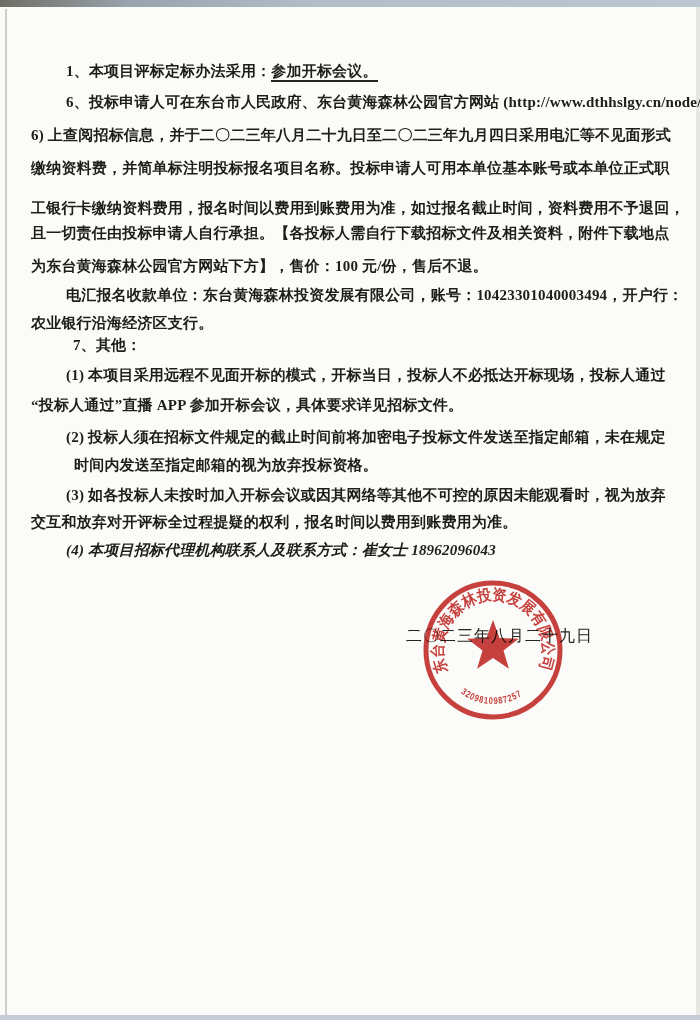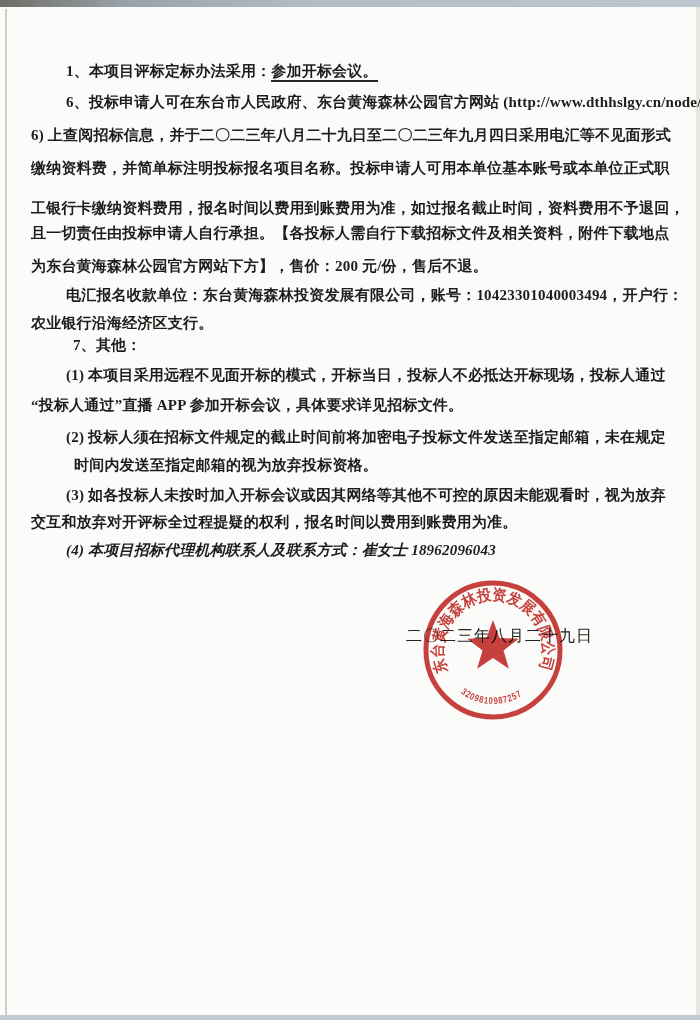--- a/index.html
+++ b/index.html
@@ -40,21 +40,21 @@
 <div class="scan-left"></div>
 <div class="scan-right"></div>
 
 <div class="line" style="top:62px;left:66px;"><span>1、本项目评标定标办法采用：</span><span class="u">参加开标会议。</span></div>
 
 <div class="line" style="top:93px;left:66px;">6、投标申请人可在东台市人民政府、东台黄海森林公园官方网站 (http://www.dthhslgy.cn/node/3</div>
 <div class="line" style="top:126px;left:31px;">6) 上查阅招标信息，并于二〇二三年八月二十九日至二〇二三年九月四日采用电汇等不见面形式</div>
 <div class="line" style="top:159px;left:31px;">缴纳资料费，并简单标注明投标报名项目名称。投标申请人可用本单位基本账号或本单位正式职</div>
 <div class="line" style="top:191px;left:31px;margin-top:8px;">工银行卡缴纳资料费用，报名时间以费用到账费用为准，如过报名截止时间，资料费用不予退回，</div>
 <div class="line" style="top:224px;left:31px;">且一切责任由投标申请人自行承担。【各投标人需自行下载招标文件及相关资料，附件下载地点</div>
-<div class="line" style="top:257px;left:31px;">为东台黄海森林公园官方网站下方】，售价：200 元/份，售后不退。</div>
+<div class="line" style="top:257px;left:31px;">为东台黄海森林公园官方网站下方】，售价：100 元/份，售后不退。</div>
 
 <div class="line" style="top:286px;left:66px;text-align:right;">电汇报名收款单位：东台黄海森林投资发展有限公司，账号：10423301040003494，开户行：</div>
 <div class="line" style="top:314px;left:31px;text-align:right;">农业银行沿海经济区支行。</div>
 
 <div class="line" style="top:336px;left:73px;">7、其他：</div>
 
 <div class="line" style="top:366px;left:66px;">(1) 本项目采用远程不见面开标的模式，开标当日，投标人不必抵达开标现场，投标人通过</div>
 <div class="line" style="top:396px;left:31px;">“投标人通过”直播 APP 参加开标会议，具体要求详见招标文件。</div>
 
 <div class="line" style="top:428px;left:66px;">(2) 投标人须在招标文件规定的截止时间前将加密电子投标文件发送至指定邮箱，未在规定</div>

